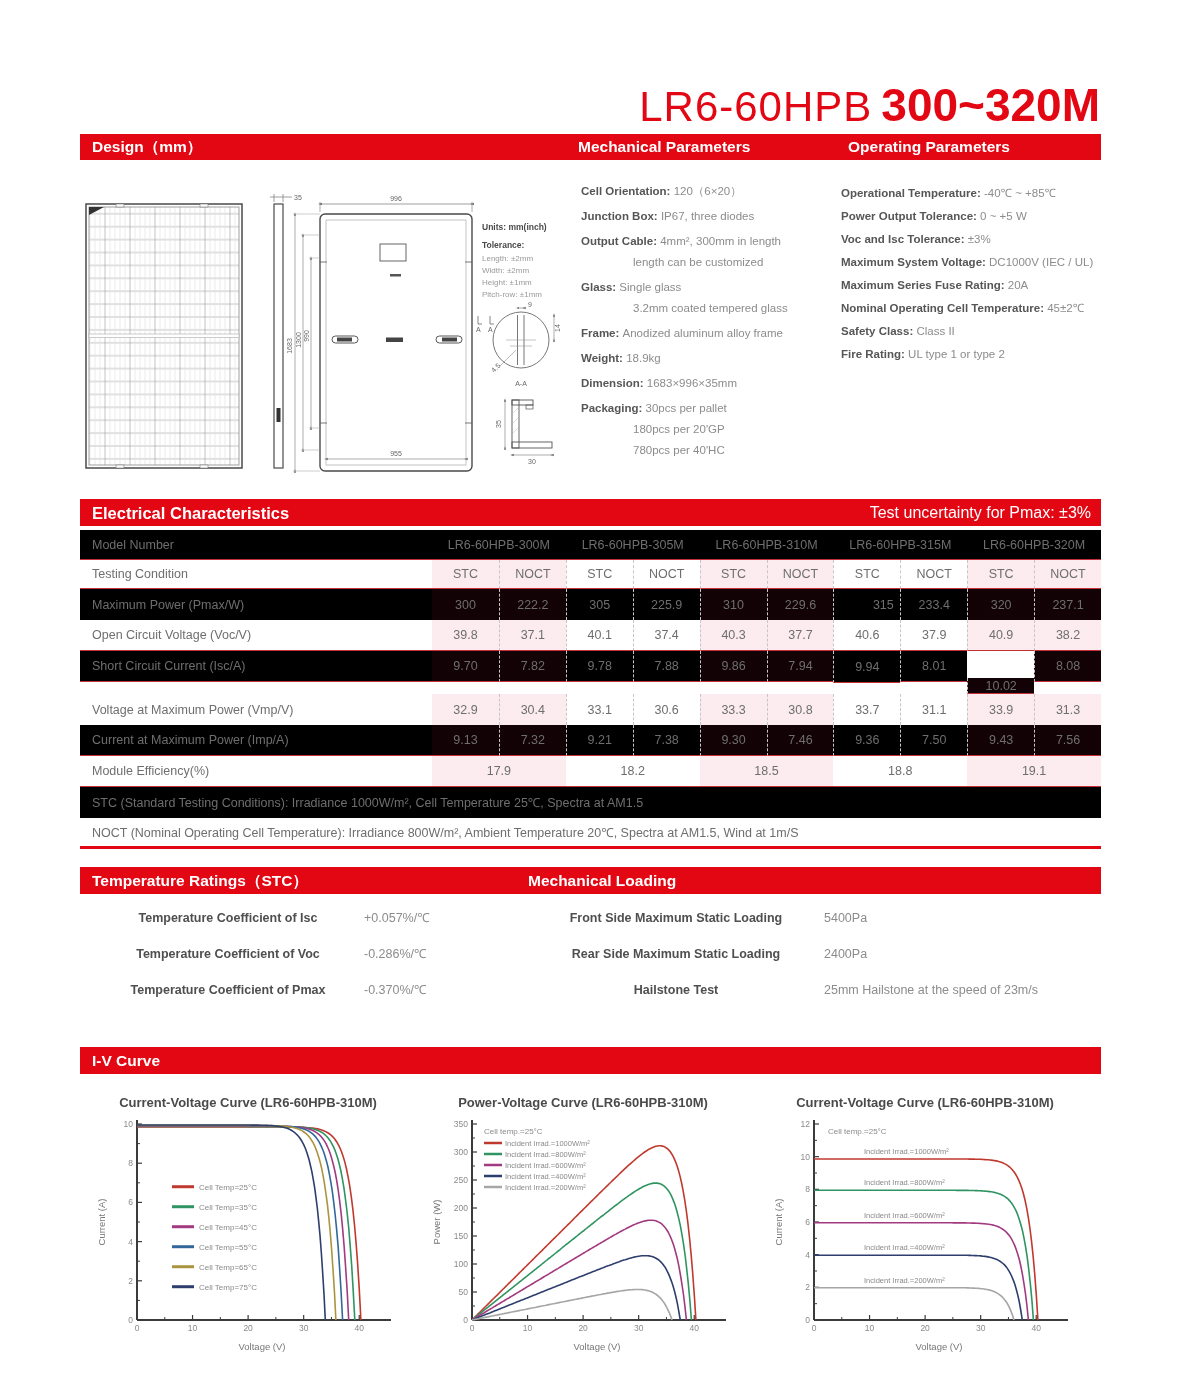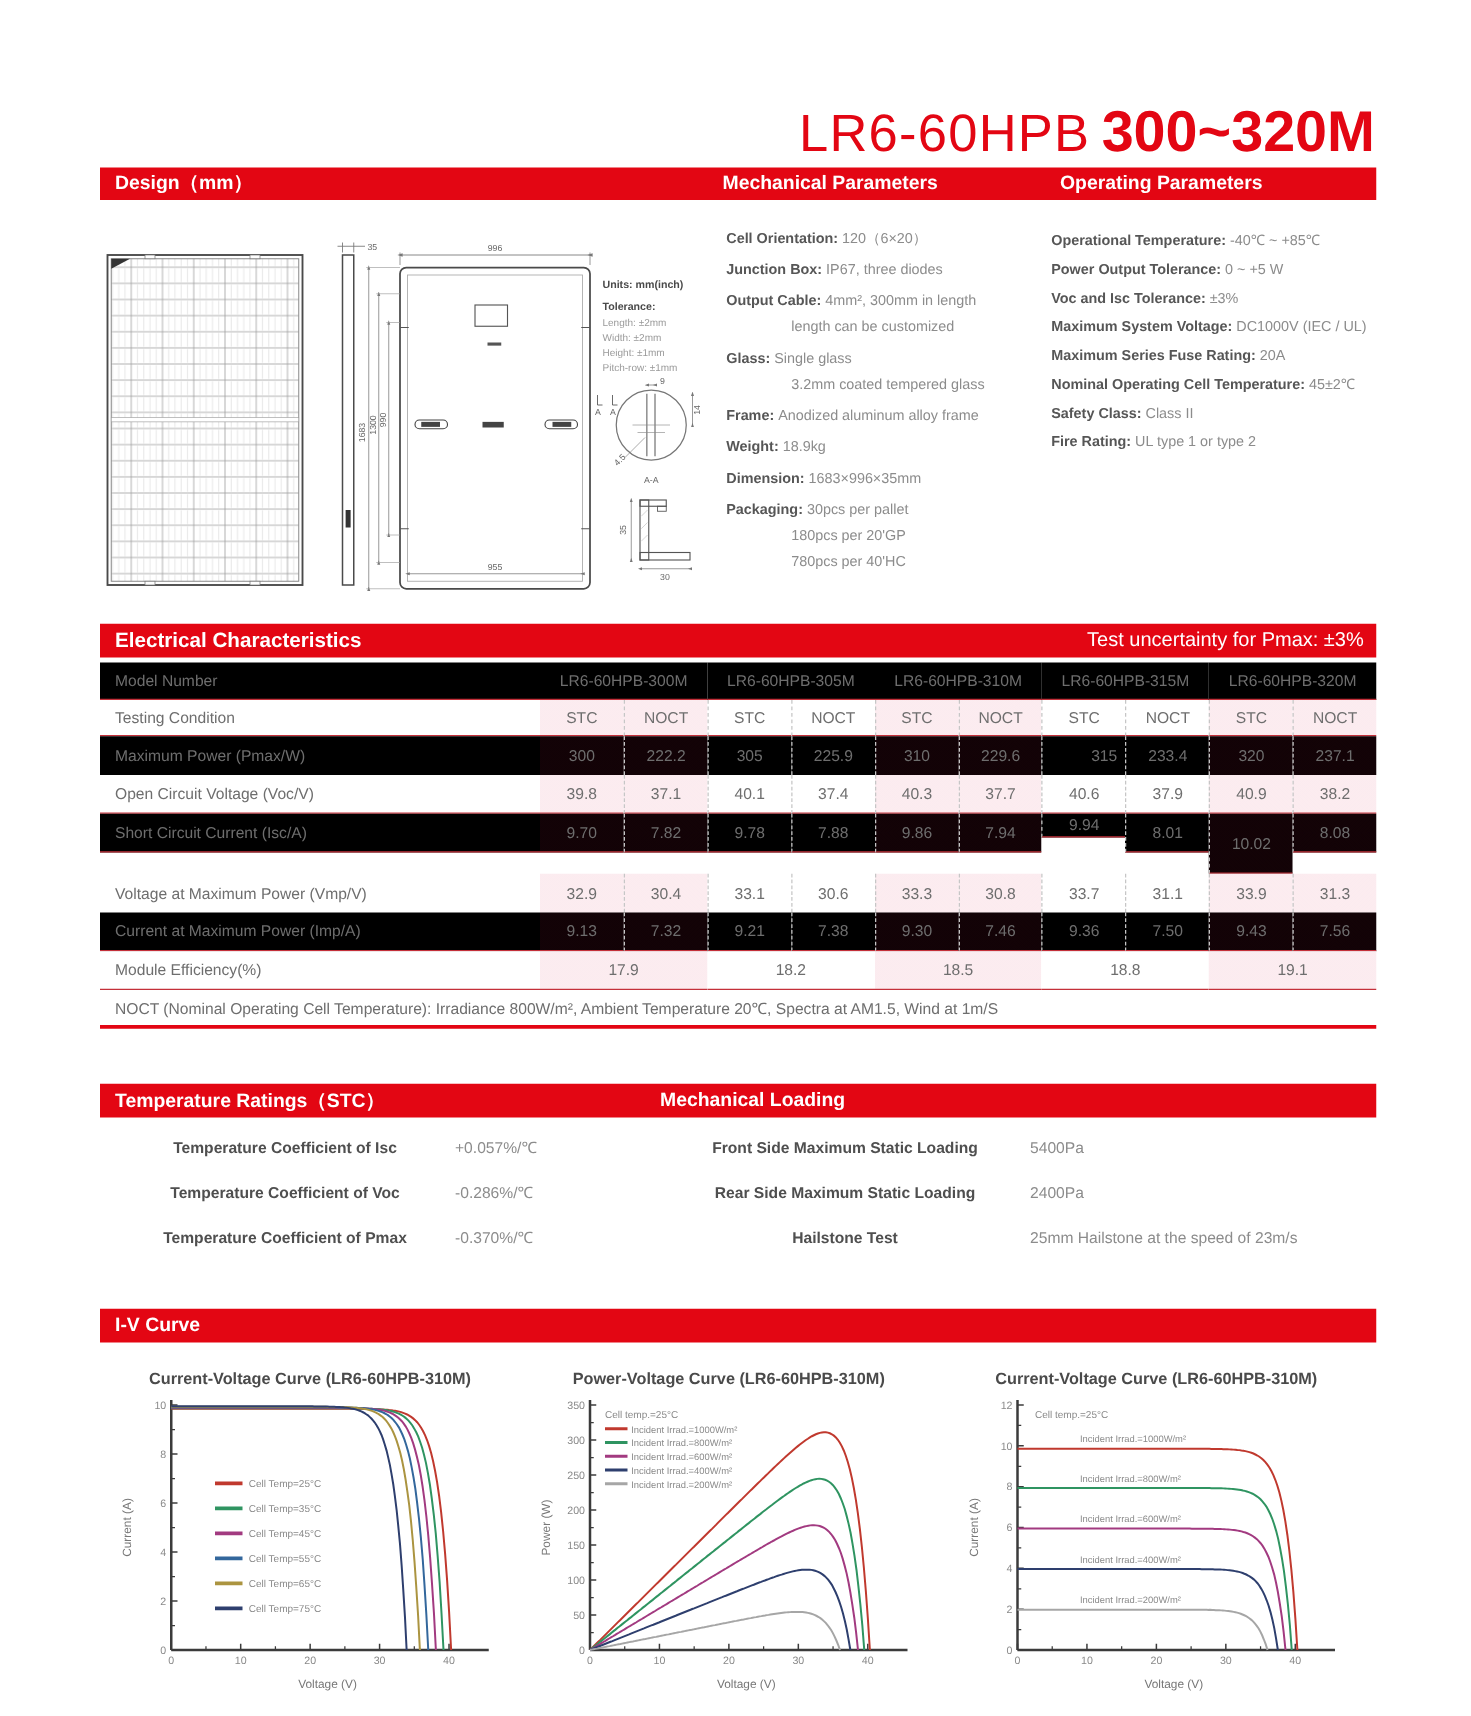--- a/index.html
+++ b/index.html
@@ -268,23 +268,23 @@
       <div class="white redb dash" style="height: 31px;">37.9</div>
       <div class="white redb pink dash" style="height: 31px;">40.9</div>
       <div class="white redb pink dash" style="height: 31px;">38.2</div>
       <div class="lblcell gray redb" style="height: 31px;">Short Circuit Current (Isc/A)</div>
       <div class="gray redb pink" style="height: 31px;">9.70</div>
       <div class="gray redb pink dash" style="height: 31px;">7.82</div>
       <div class="gray redb dash" style="height: 31px;">9.78</div>
       <div class="gray redb dash" style="height: 31px;">7.88</div>
       <div class="gray redb pink dash" style="height: 31px;">9.86</div>
       <div class="gray redb pink dash" style="height: 31px;">7.94</div>
-      <div class="gray redb dash" style="height: 19px;">9.94</div>
+      <div class="gray redb dash" style="height: 32px;">9.94</div>
       <div class="gray redb dash" style="height: 31px;">8.01</div>
-      <div class="gray redb pink dash" style="height: 48px;">10.02</div>
+      <div class="gray redb pink dash" style="height: 16px; margin-top: 27px;">10.02</div>
       <div class="gray redb pink dash" style="height: 31px;">8.08</div>
       <div class="lblcell white" style="height: 31px;">Voltage at Maximum Power (Vmp/V)</div>
       <div class="white pink" style="height: 31px;">32.9</div>
       <div class="white pink dash" style="height: 31px;">30.4</div>
       <div class="white dash" style="height: 31px;">33.1</div>
       <div class="white dash" style="height: 31px;">30.6</div>
       <div class="white pink dash" style="height: 31px;">33.3</div>
       <div class="white pink dash" style="height: 31px;">30.8</div>
       <div class="white dash" style="height: 31px;">33.7</div>
       <div class="white dash" style="height: 31px;">31.1</div>
@@ -300,20 +300,21 @@
       <div class="gray redb dash" style="height: 31px;">9.36</div>
       <div class="gray redb dash" style="height: 31px;">7.50</div>
       <div class="gray redb pink dash" style="height: 31px;">9.43</div>
       <div class="gray redb pink dash" style="height: 31px;">7.56</div>
       <div class="lblcell white redb" style="height: 31px;">Module Efficiency(%)</div>
       <div class="white redb span2 pink" style="height: 31px;">17.9</div>
       <div class="white redb span2" style="height: 31px;">18.2</div>
       <div class="white redb span2 pink" style="height: 31px;">18.5</div>
       <div class="white redb span2" style="height: 31px;">18.8</div>
       <div class="white redb span2 pink" style="height: 31px;">19.1</div>
+      <div class="spanall gray" style="height: 31px;">STC (Standard Testing Conditions): Irradiance 1000W/m², Cell Temperature 25℃, Spectra at AM1.5</div>
       <div class="spanall white thickb" style="height: 31px;">NOCT (Nominal Operating Cell Temperature): Irradiance 800W/m², Ambient Temperature 20℃, Spectra at AM1.5, Wind at 1m/S</div>
     </div>
 
   <div class="bar" id="bar-tr">
     <span class="bt" style="left:12px">Temperature Ratings（STC）</span>
     <span class="bt" style="left:448px">Mechanical Loading</span>
   </div>
 
   <div class="pairlist" id="temp-ratings">
       <div class="trow">

